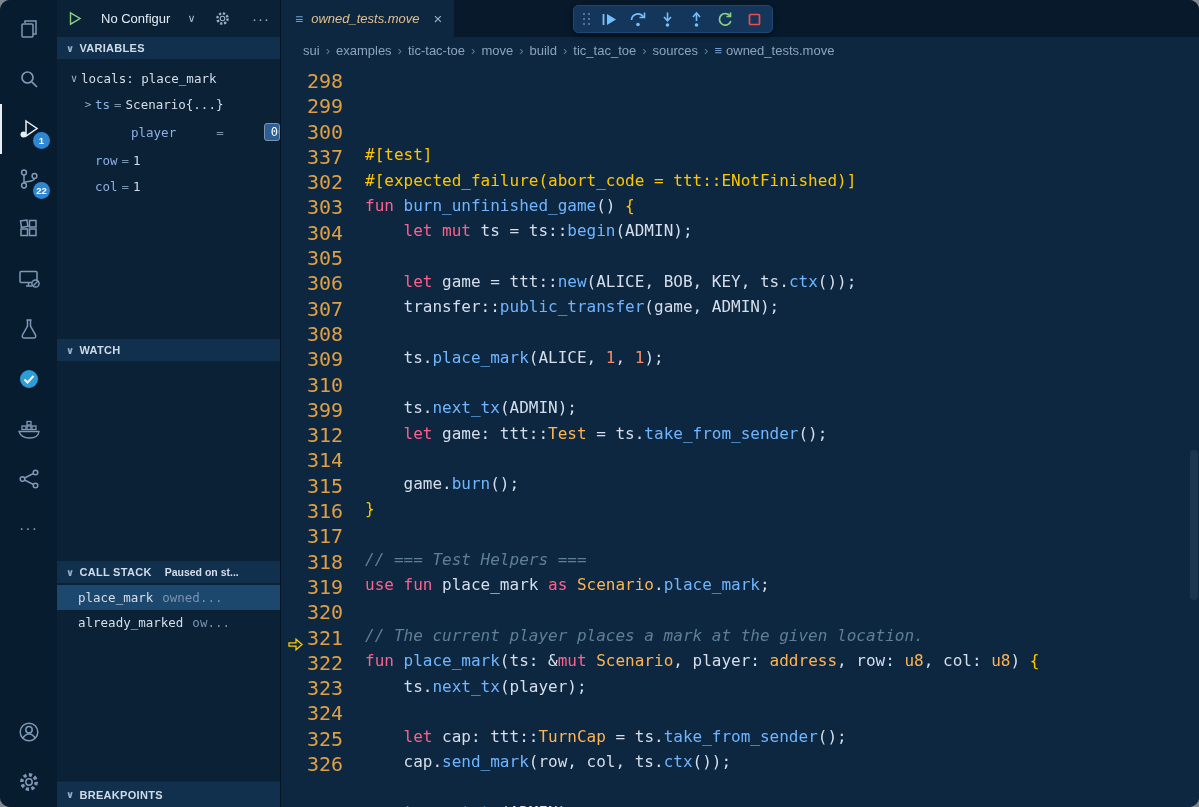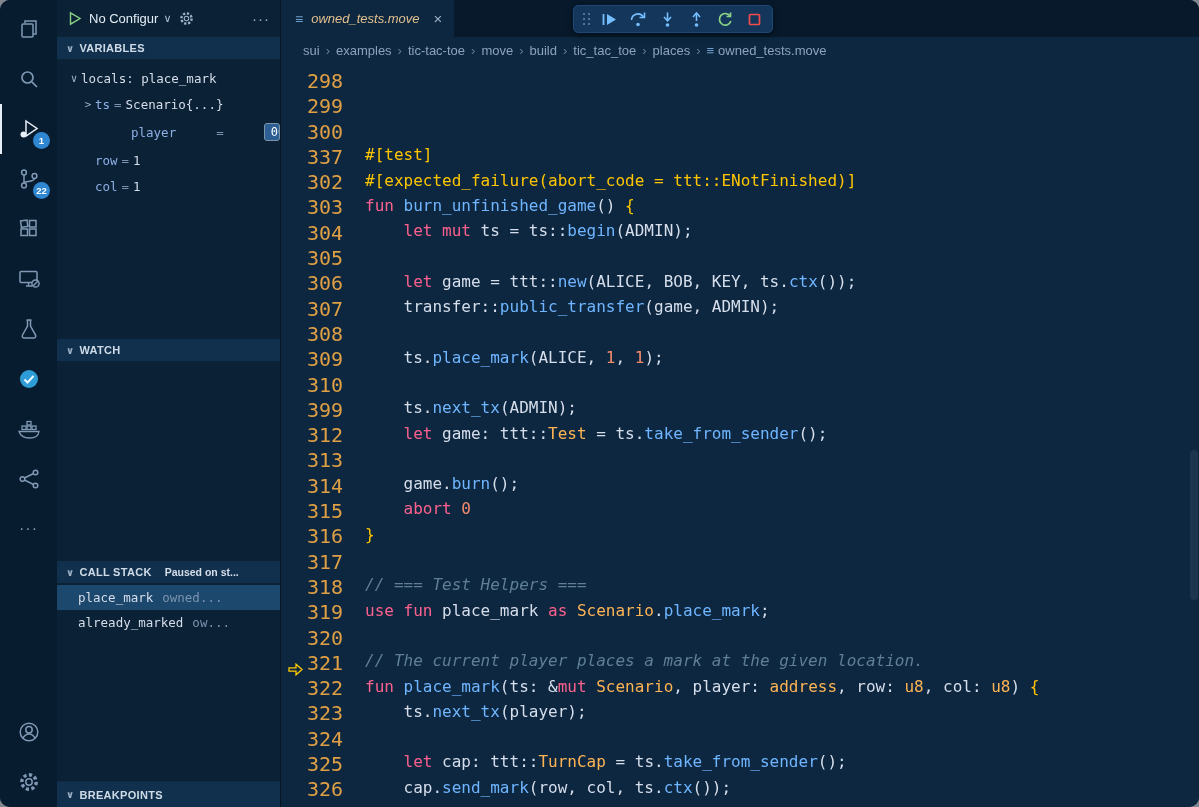--- a/index.html
+++ b/index.html
@@ -13,21 +13,21 @@
   .ab-item.active{color:#e8eef6;box-shadow:inset 2px 0 0 #e8eef6;}
   .ab-item svg{display:block;}
   .ab-badge{position:absolute;right:7px;bottom:5px;background:#2f86d1;color:#fff;border-radius:9px;
             min-width:17px;height:17px;padding:0 3px;font-size:9.5px;font-weight:700;
             display:flex;align-items:center;justify-content:center;}
   .ab-spacer{flex:1;}
   .ab-more{font-size:16px;letter-spacing:1px;color:#7f98b3;}
 
   
   .sidebar{width:224px;background:#0a2136;flex:none;display:flex;flex-direction:column;border-right:1px solid #061523;color:#d6deeb;}
-  .side-toolbar{height:37px;flex:none;display:flex;align-items:center;gap:7px;padding:0 10px;}
+  .side-toolbar{height:37px;flex:none;display:flex;align-items:center;gap:19px;padding:0 10px;}
   .st-label{font-size:13px;color:#e4edf5;white-space:nowrap;}
   .st-chevron{font-size:11px;color:#aebfd2;margin-left:-2px;}
   .st-gear{color:#9db1c6;display:flex;}
   .st-more{margin-left:auto;color:#9db1c6;font-size:15px;letter-spacing:1px;}
   .sec-header{height:22px;flex:none;background:#11304e;display:flex;align-items:center;gap:5px;
               padding:0 9px;font-size:11px;font-weight:700;color:#cfdce8;letter-spacing:.3px;}
   .sec-chevron{font-size:10px;color:#9db1c6;}
   .sec-content{overflow:hidden;}
   .var-content{height:280px;flex:none;padding-top:6px;}
   .watch-content{height:200px;flex:none;}
@@ -348,21 +348,21 @@
         <span class="bc-sep">›</span>
         <span class="bc-item">
           <span>build</span>
         </span>
         <span class="bc-sep">›</span>
         <span class="bc-item">
           <span>tic_tac_toe</span>
         </span>
         <span class="bc-sep">›</span>
         <span class="bc-item">
-          <span>places</span>
+          <span>sources</span>
         </span>
         <span class="bc-sep">›</span>
         <span class="bc-item">
           <span class="bc-file-icon">≡</span>
           <span>owned_tests.move</span>
         </span>
       </div>
 
     <div class="code" id="code">
         <div class="line">
@@ -417,24 +417,20 @@
           <div class="gutter">310</div>
           <div class="content"><span class="tk-w">    </span><span class="tk-k">let</span><span class="tk-w"> game: ttt::</span><span class="tk-t">Test</span><span class="tk-w"> = ts.</span><span class="tk-f">take_from_sender</span><span class="tk-w">();</span></div>
         </div>
         <div class="line">
           <div class="gutter">399</div>
           <div class="content"></div>
         </div>
         <div class="line">
           <div class="gutter">312</div>
           <div class="content"><span class="tk-w">    game.</span><span class="tk-f">burn</span><span class="tk-w">();</span></div>
-        </div>
-        <div class="line">
-          <div class="gutter">313</div>
-          <div class="content"><span class="tk-w">    </span><span class="tk-k">abort</span><span class="tk-w"> </span><span class="tk-n">0</span></div>
         </div>
         <div class="line">
           <div class="gutter">314</div>
           <div class="content"><span class="tk-b">}</span></div>
         </div>
         <div class="line">
           <div class="gutter">315</div>
           <div class="content"></div>
         </div>
         <div class="line">

